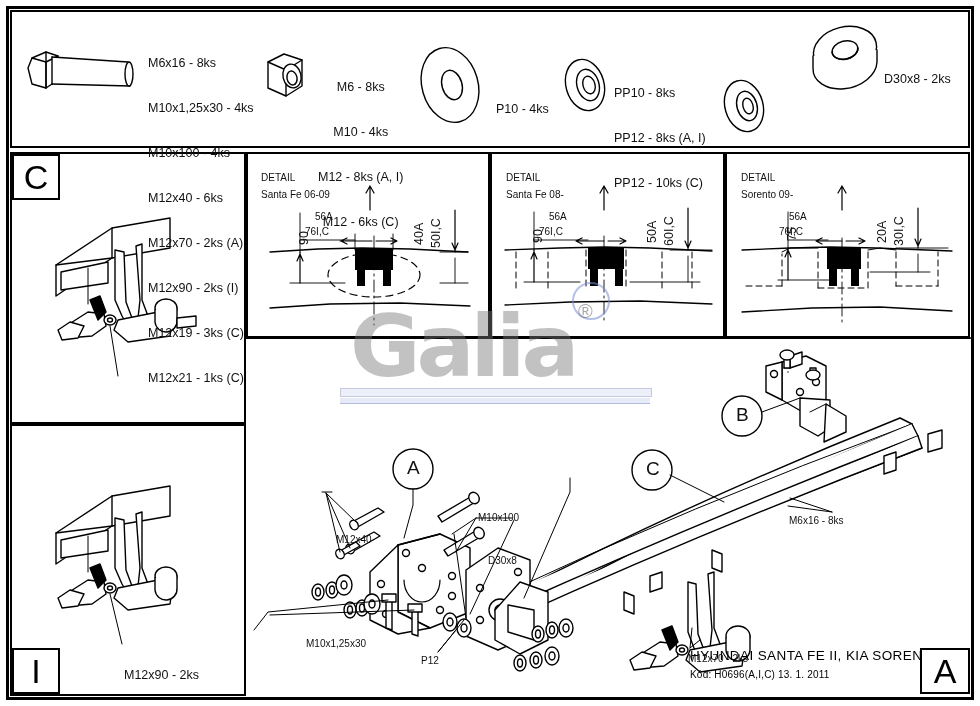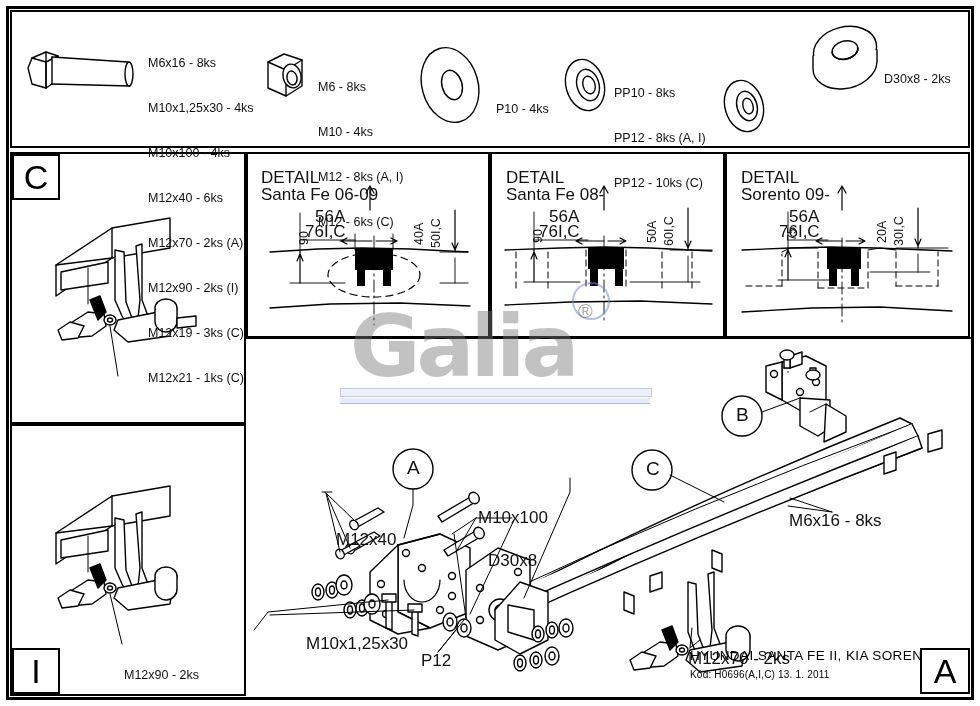--- a/index.html
+++ b/index.html
@@ -61,21 +61,21 @@
 
   
   .txt {
     position: absolute;
     font-family: "Liberation Sans", sans-serif;
     font-size: 12.5px;
     line-height: 15px;
     white-space: pre;
     color: #111;
   }
-  .txt.md  { font-size: 17px;  line-height: 16px; }
+  .txt.md  { font-size: 10px;  line-height: 16px; }
   .txt.lg  { font-size: 14px;  line-height: 17px; }
   .txt.rot { transform-origin: 0 0; }
 
   
   .draw {
     position: absolute;
     left: 0; top: 0;
     width: 980px; height: 706px;
     pointer-events: none;
   }
@@ -509,21 +509,21 @@
     <div>M6x16 - 8ks</div>
     <div>M10x1,25x30 - 4ks</div>
     <div>M10x100 - 4ks</div>
     <div>M12x40 - 6ks</div>
     <div>M12x70 - 2ks (A)</div>
     <div>M12x90 - 2ks (I)</div>
     <div>M12x19 - 3ks (C)</div>
     <div>M12x21 - 1ks (C)</div>
   </div>
 
-  <div class="txt" style="left:318px; top:50px;">
+  <div class="txt" style="left:318px; top:50px;text-align:center;">
     <div>M6 - 8ks</div>
     <div>M10 - 4ks</div>
     <div>M12 - 8ks (A, I)</div>
     <div>M12 - 6ks (C)</div>
   </div>
 
   <div class="txt" style="left:496px; top:72px;">
     <div>P10 - 4ks</div>
   </div>
 

